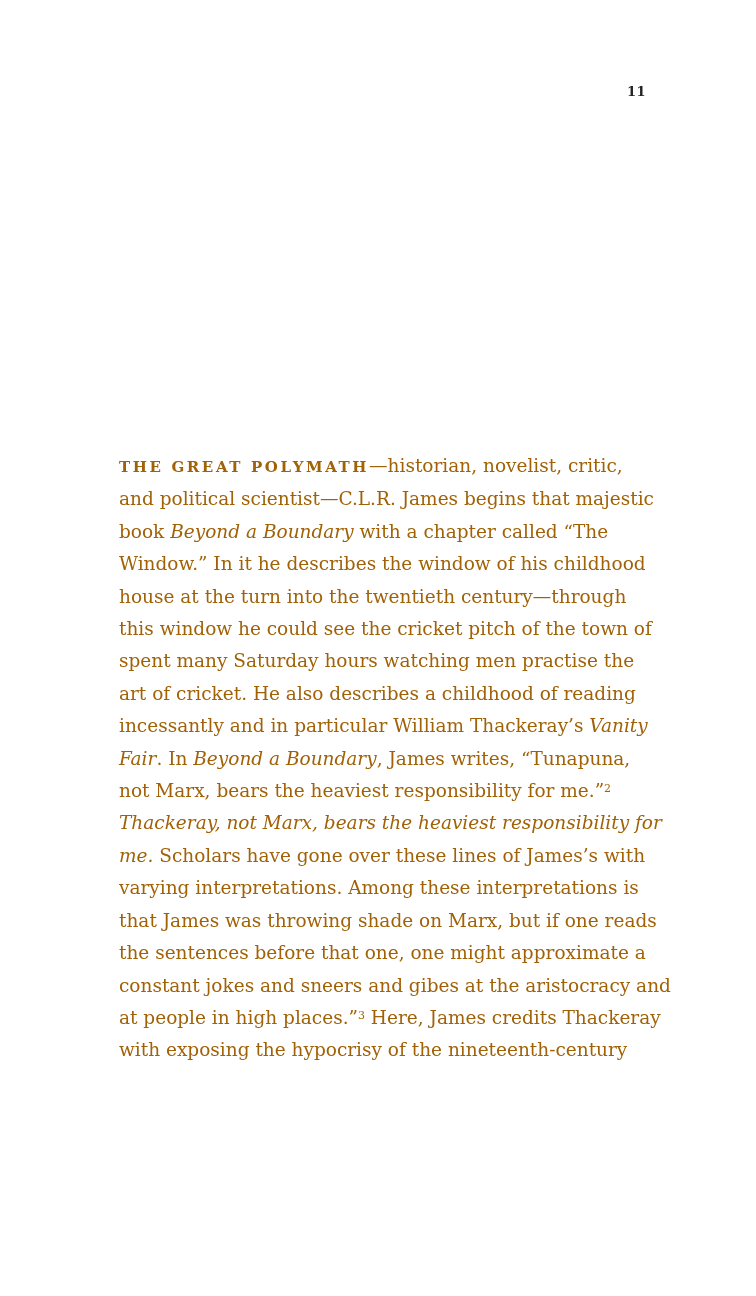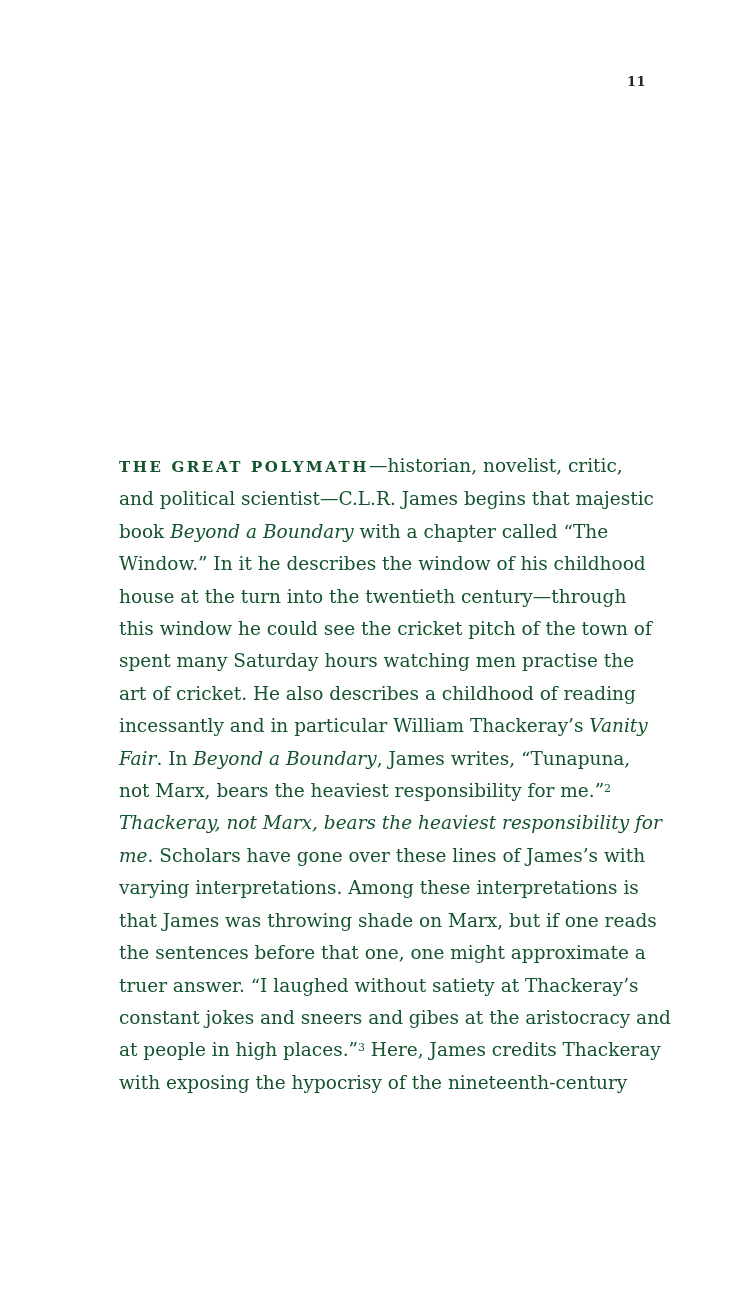--- a/index.html
+++ b/index.html
@@ -15,35 +15,35 @@
     font-family: "DejaVu Serif", serif;
     color: #1f1f1f;
   }
   .page {
     position: absolute;
     inset: 0;
     background: #ffffff;
   }
   .page-number {
     position: absolute;
-    top: 74px;
+    top: 84px;
     right: 110px;
     font-size: 13px;
     font-weight: 700;
     letter-spacing: 0.5px;
     color: #222222;
   }
   .text-block {
     position: absolute;
     left: 119px;
     top: 450px;
     width: 540px;
     font-size: 18.5px;
     line-height: 32.4px;
-    color: #14532d;
+    color: #a16207;
   }
   .text-line {
     display: block;
     white-space: nowrap;
   }
   .seg-normal {
     font-style: normal;
   }
   .seg-italic {
     font-style: italic;
@@ -76,18 +76,17 @@
       <div class="text-line"><span class="seg-normal">spent many Saturday hours watching men practise the</span></div>
       <div class="text-line"><span class="seg-normal">art of cricket. He also describes a childhood of reading</span></div>
       <div class="text-line"><span class="seg-normal">incessantly and in particular William Thackeray’s </span><span class="seg-italic">Vanity</span></div>
       <div class="text-line"><span class="seg-italic">Fair</span><span class="seg-normal">. In </span><span class="seg-italic">Beyond a Boundary</span><span class="seg-normal">, James writes, “Tunapuna,</span></div>
       <div class="text-line"><span class="seg-normal">not Marx, bears the heaviest responsibility for me.”</span><span class="seg-superscript">2</span></div>
       <div class="text-line"><span class="seg-italic">Thackeray, not Marx, bears the heaviest responsibility for</span></div>
       <div class="text-line"><span class="seg-italic">me.</span><span class="seg-normal"> Scholars have gone over these lines of James’s with</span></div>
       <div class="text-line"><span class="seg-normal">varying interpretations. Among these interpretations is</span></div>
       <div class="text-line"><span class="seg-normal">that James was throwing shade on Marx, but if one reads</span></div>
       <div class="text-line"><span class="seg-normal">the sentences before that one, one might approximate a</span></div>
-      <div class="text-line"><span class="seg-normal">truer answer. “I laughed without satiety at Thackeray’s</span></div>
       <div class="text-line"><span class="seg-normal">constant jokes and sneers and gibes at the aristocracy and</span></div>
       <div class="text-line"><span class="seg-normal">at people in high places.”</span><span class="seg-superscript">3</span><span class="seg-normal"> Here, James credits Thackeray</span></div>
       <div class="text-line"><span class="seg-normal">with exposing the hypocrisy of the nineteenth-century</span></div>
     </div>
 </div>
 
 </body></html>

